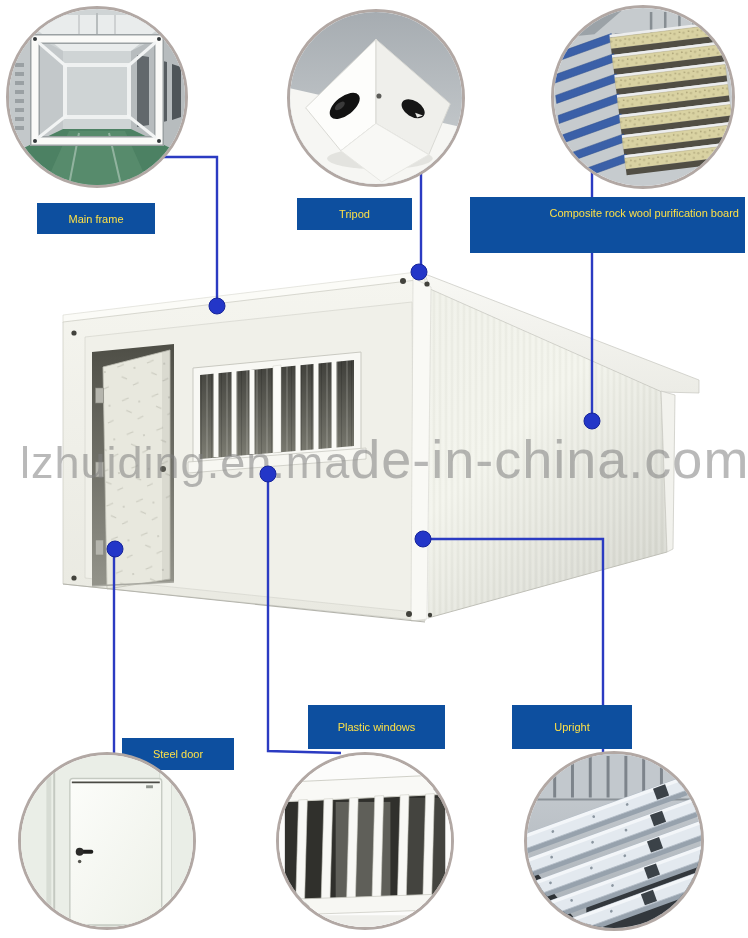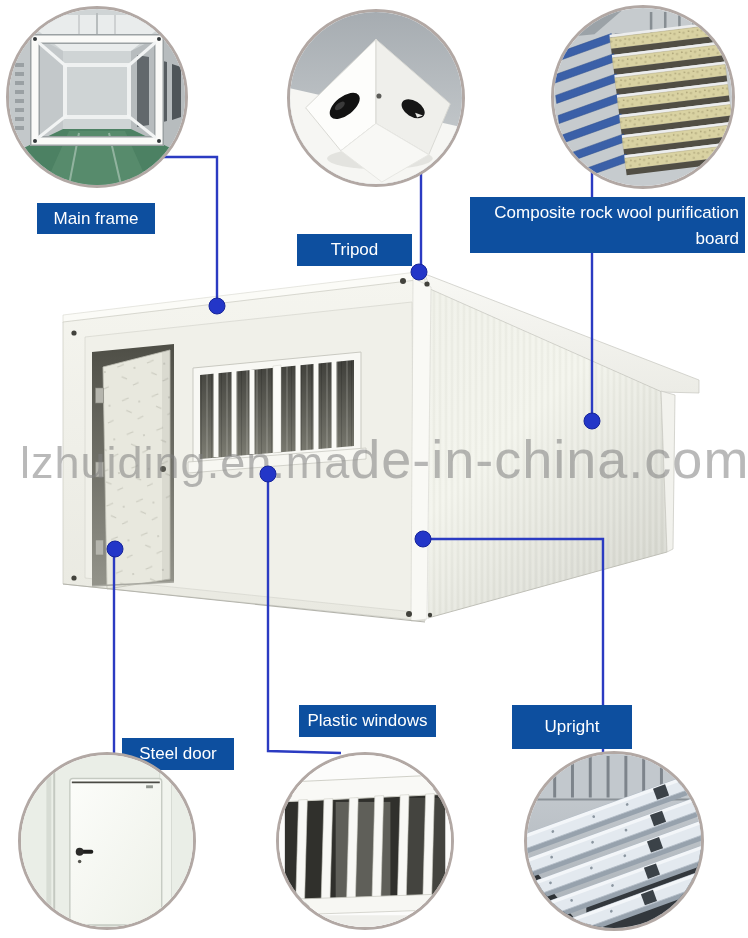--- a/index.html
+++ b/index.html
@@ -10,29 +10,29 @@
   .layer{position:absolute;left:0;top:0;width:748px;height:938px;}
   .z1{z-index:1}.z3{z-index:3}
 
   
   .watermark{position:absolute;left:20px;top:428px;white-space:nowrap;
              color:rgba(128,128,128,0.55);letter-spacing:1px;z-index:2;}
   .wm1{font-size:45px;}
   .wm2{font-size:54px;}
 
   
-  .label{position:absolute;background:#0d4f9f;color:#ffffff;font-size:17px;
+  .label{position:absolute;background:#0d4f9f;color:#fde047;font-size:11px;
          display:flex;align-items:center;justify-content:center;z-index:4;}
   .label-mainframe{left:37px;top:203px;width:118px;height:31px;}
-  .label-tripod{left:297px;top:198px;width:115px;height:32px;margin-top:36px;}
+  .label-tripod{left:297px;top:198px;width:115px;height:32px;}
   .label-composite{left:470px;top:197px;width:275px;height:56px;
          display:block;box-sizing:border-box;padding:3px 6px 0 12px;
          line-height:26px;text-align:right;justify-content:flex-start;}
   .label-steeldoor{left:122px;top:738px;width:112px;height:32px;}
-  .label-windows{left:299px;top:705px;width:137px;height:32px;}
+  .label-windows{left:308px;top:705px;width:137px;height:44px;}
   .label-upright{left:512px;top:705px;width:120px;height:44px;}
 
   
   .circle{position:absolute;border:3px solid #b2a8a4;border-radius:50%;
           overflow:hidden;background:#fff;z-index:5;}
   .c1{left:6px;top:6px;width:176px;height:176px;}
   .c2{left:287px;top:9px;width:172px;height:172px;}
   .c3{left:551px;top:5px;width:178px;height:178px;}
   .c4{left:18px;top:752px;width:172px;height:172px;}
   .c5{left:276px;top:752px;width:172px;height:172px;}

